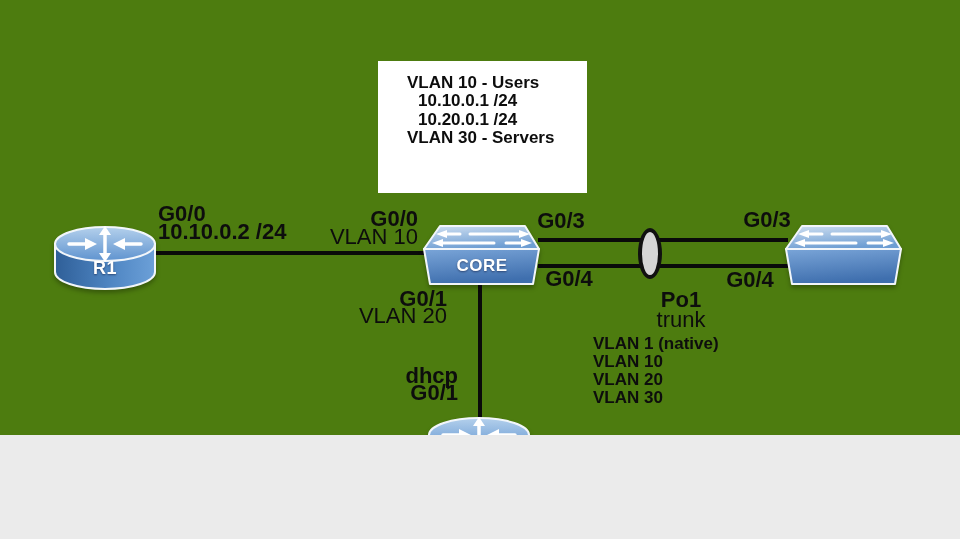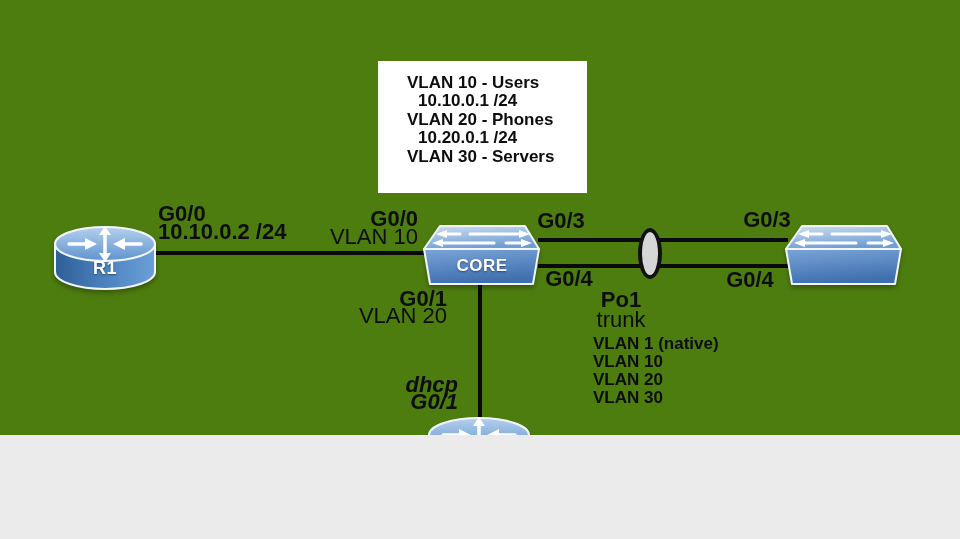--- a/index.html
+++ b/index.html
@@ -56,21 +56,20 @@
       <linearGradient id="gSwitchFront" x1="0" y1="0" x2="0.25" y2="1">
         <stop offset="0" stop-color="#7aa5d8"></stop>
           <stop offset="1" stop-color="#3f6fae"></stop>
       </linearGradient>
     </defs>
   </svg>
 
   <div class="info-box">
     <div>VLAN 10 - Users</div>
     <div class="ind">10.10.0.1 /24</div>
-    <div>VLAN 20 - Phones</div>
     <div class="ind">10.20.0.1 /24</div>
     <div>VLAN 30 - Servers</div>
   </div>
 
   <div class="hline" style="left:153px; top:251px; width:272px; height:4px;"></div>
   <div class="hline" style="left:538px; top:238px; width:250px; height:4px;"></div>
   <div class="hline" style="left:538px; top:264px; width:250px; height:4px;"></div>
   <div class="vline" style="left:478px; top:284px; width:4px; height:138px;"></div>
 
   <div class="po1-ellipse"></div>
@@ -152,35 +151,35 @@
   <div class="lbl rt" style="left:298px; top:210px; width:120px;">
     <div class="b">G0/0</div>
     <div>VLAN 10</div>
   </div>
 
   <div class="lbl b ctr" style="left:527px; top:212px; width:68px;">G0/3</div>
   <div class="lbl b ctr" style="left:535px; top:270px; width:68px;">G0/4</div>
   <div class="lbl b ctr" style="left:733px; top:211px; width:68px;">G0/3</div>
   <div class="lbl b ctr" style="left:716px; top:271px; width:68px;">G0/4</div>
 
-  <div class="lbl ctr" style="left:571px; top:290px; width:100px; line-height:19px;">
+  <div class="lbl ctr" style="left:631px; top:290px; width:100px; line-height:19px;">
     <div class="b">Po1</div>
     <div>trunk</div>
   </div>
 
   <div class="vlan-list">
     <div>VLAN 1 (native)</div>
     <div>VLAN 10</div>
     <div>VLAN 20</div>
     <div>VLAN 30</div>
   </div>
 
   <div class="lbl rt" style="left:327px; top:291px; width:120px; line-height:16px;">
     <div class="b">G0/1</div>
     <div>VLAN 20</div>
   </div>
 
-  <div class="lbl b rt" style="left:358px; top:377px; width:100px; line-height:16px;font-style:italic;">
+  <div class="lbl b rt" style="left:358px; top:368px; width:100px; line-height:16px;">
     <div>dhcp</div>
     <div>G0/1</div>
   </div>
 
 </div>
 
 </body></html>

